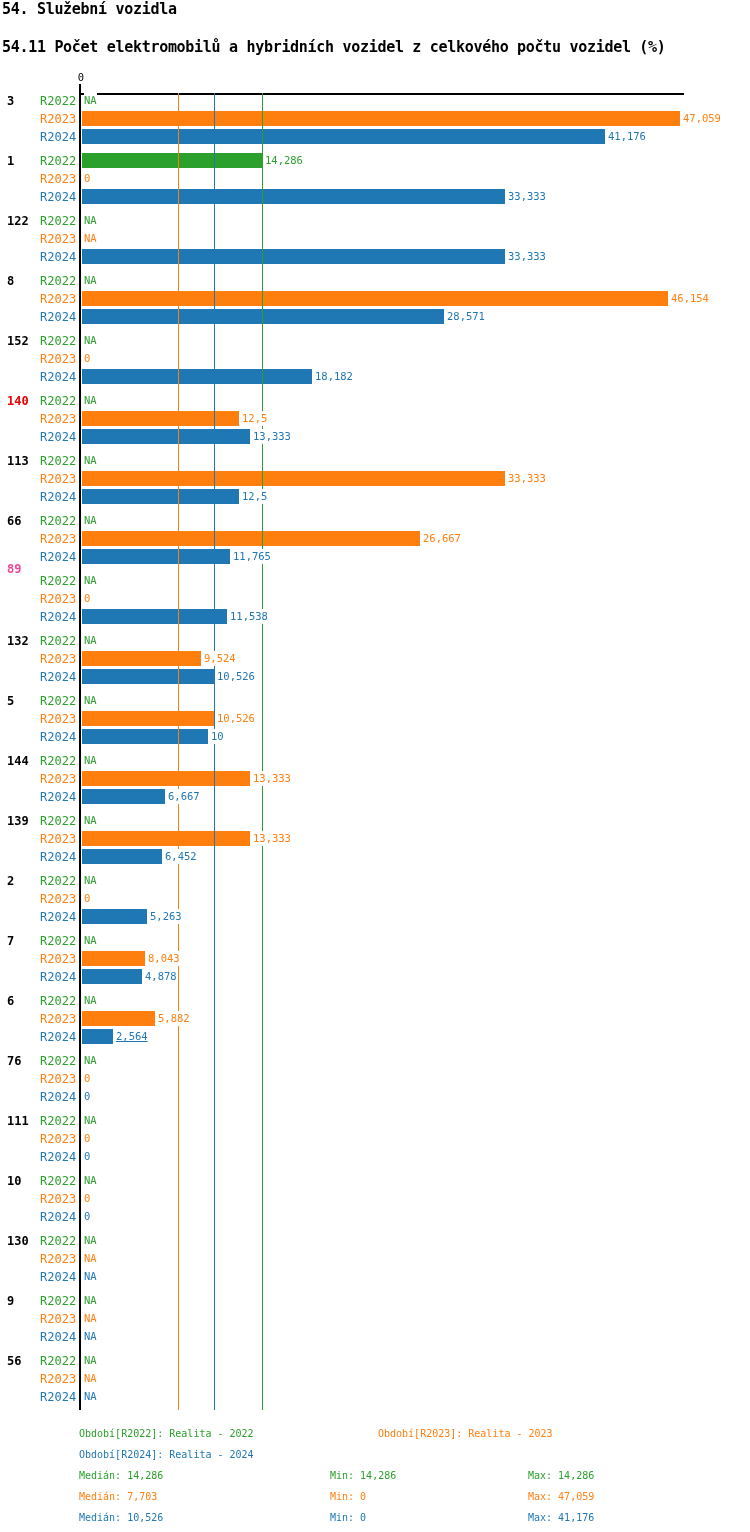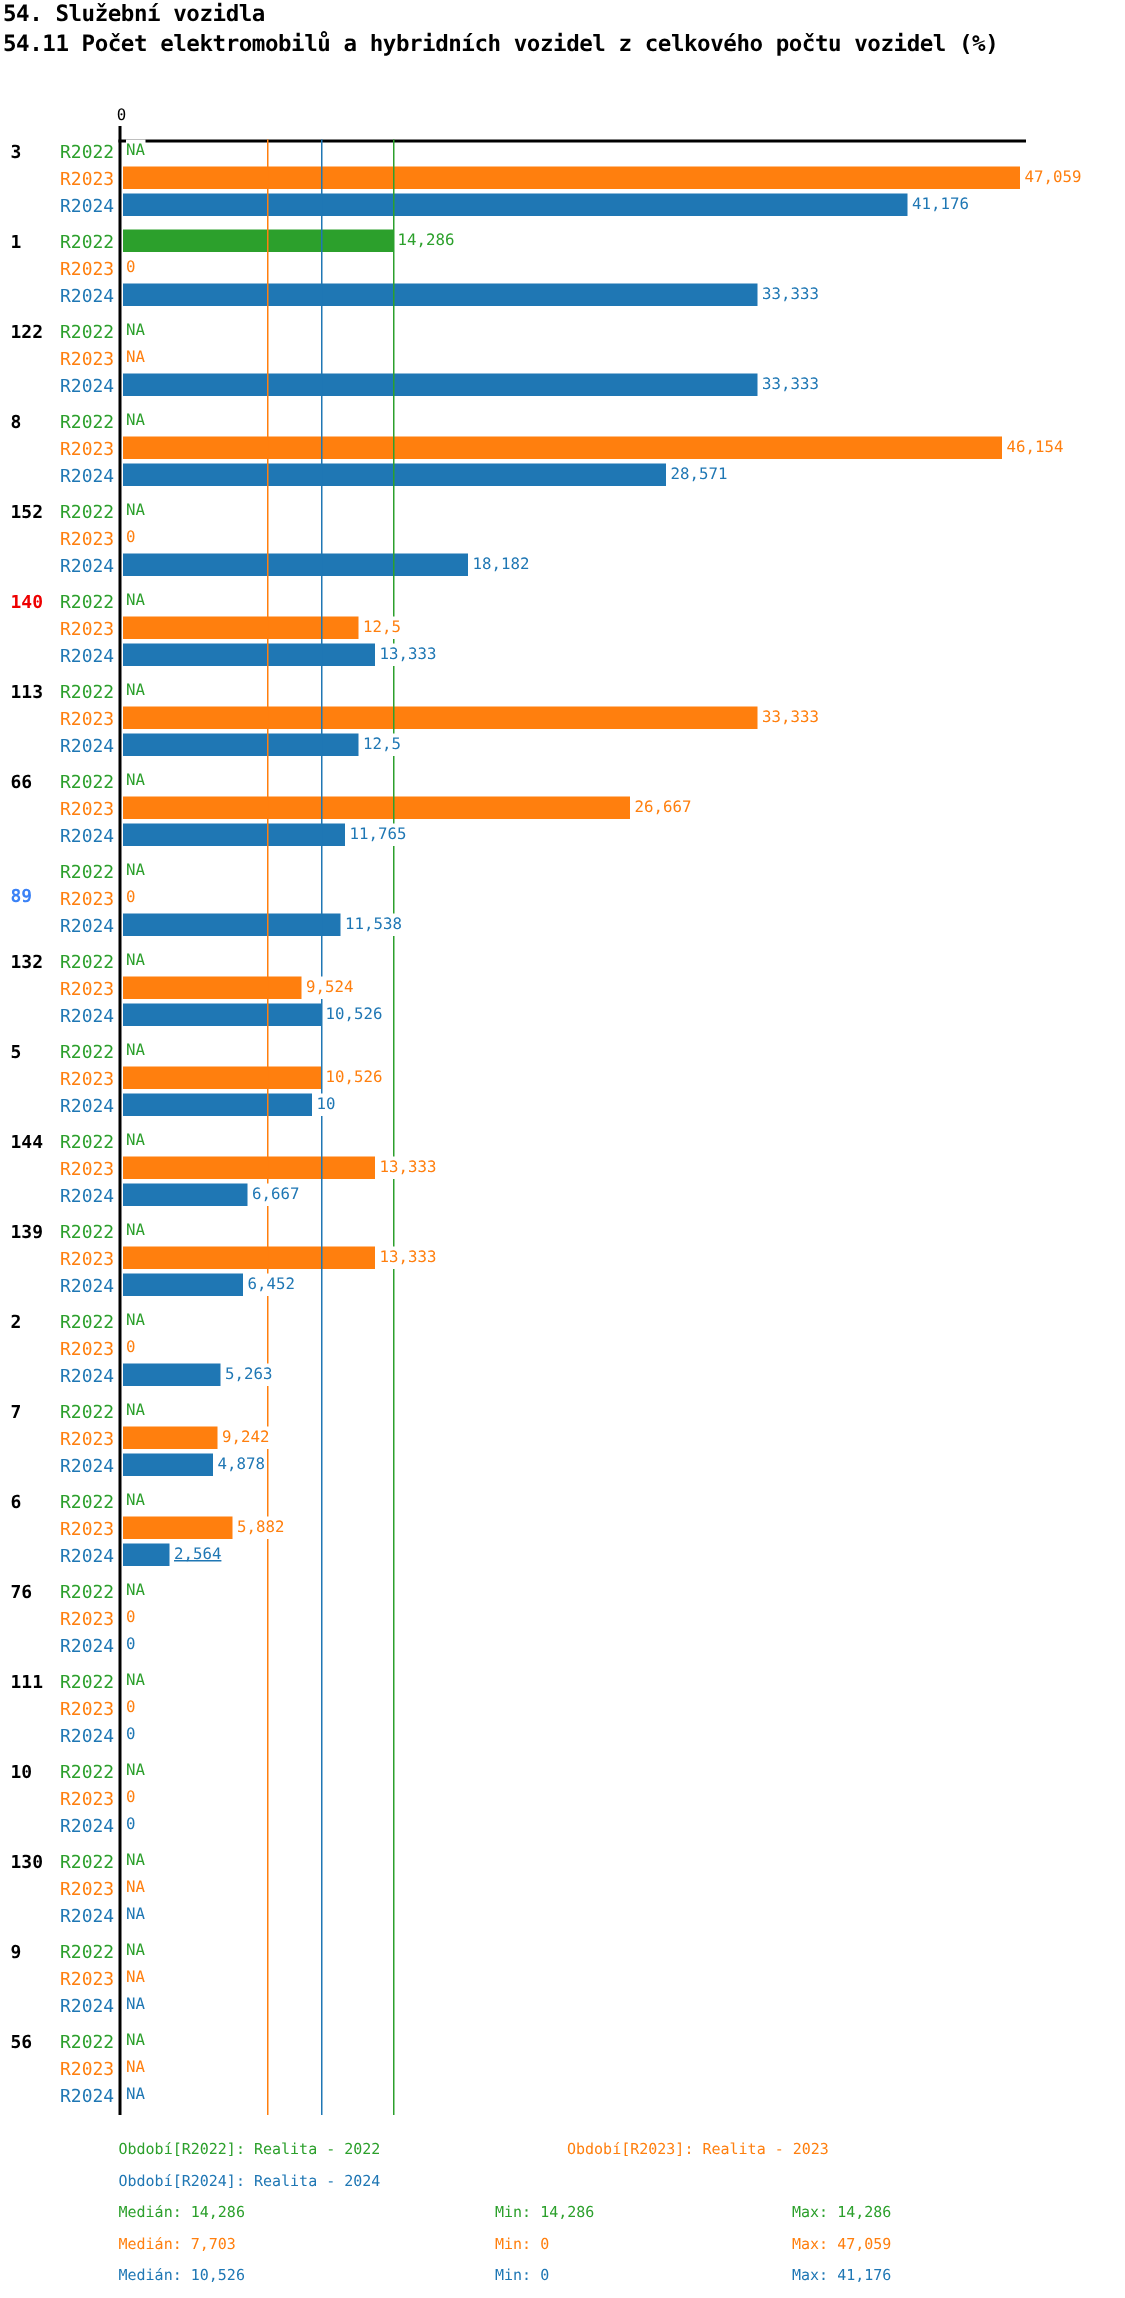--- a/index.html
+++ b/index.html
@@ -1,21 +1,21 @@
 <!DOCTYPE html>
 <html><head>
 <meta charset="utf-8">
 <style>
   html, body { margin: 0; padding: 0; background: #fff; }
   body { font-family: "DejaVu Sans Mono", "Liberation Mono", monospace; color: #000; }
   #page { position: relative; width: 750px; height: 1532px; background: #fff; overflow: hidden; }
 
   .title { position: absolute; left: 2px; font-weight: bold; font-size: 15px; line-height: 15px; white-space: nowrap; letter-spacing: -0.3px; }
   #title1 { top: 2px; }
-  #title2 { top: 22px; }
+  #title2 { top: 40px; }
   #meta { position: absolute; left: 2px; top: 45px; font-size: 9.6px; line-height: 11px; white-space: nowrap; }
 
   #chart { position: absolute; left: 0; top: 0; width: 750px; height: 1532px; }
   .axis { position: absolute; background: #000; z-index: 2; }
   .vline { position: absolute; width: 1px; z-index: 2; }
   .bar { position: absolute; height: 15px; z-index: 1; }
   .gid  { position: absolute; left: 7px;  font-size: 12px; font-weight: bold; line-height: 18px; white-space: nowrap; z-index: 3; }
   .ylab { position: absolute; left: 40px; font-size: 12px; line-height: 18px; white-space: nowrap; z-index: 3; }
   .vlab { position: absolute; font-size: 10.5px; line-height: 15px; white-space: nowrap; background: #fff; z-index: 3; }
   .zero { position: absolute; left: 70px; top: 72px; width: 22px; text-align: center; font-size: 10.5px; line-height: 11px; z-index: 3; }
@@ -100,21 +100,21 @@
       <div class="vlab" style="left: 242px; top: 489px; color: rgb(31, 119, 180);">12,5</div>
       <div class="gid" style="top: 512px; color: rgb(0, 0, 0);">66</div>
       <div class="ylab" style="top: 512px; color: rgb(44, 160, 44);">R2022</div>
       <div class="vlab" style="left: 84px; top: 513px; color: rgb(44, 160, 44);">NA</div>
       <div class="ylab" style="top: 530px; color: rgb(255, 127, 14);">R2023</div>
       <div class="bar" style="left: 82px; top: 531px; width: 338px; background: rgb(255, 127, 14);"></div>
       <div class="vlab" style="left: 423px; top: 531px; color: rgb(255, 127, 14);">26,667</div>
       <div class="ylab" style="top: 548px; color: rgb(31, 119, 180);">R2024</div>
       <div class="bar" style="left: 82px; top: 549px; width: 148px; background: rgb(31, 119, 180);"></div>
       <div class="vlab" style="left: 233px; top: 549px; color: rgb(31, 119, 180);">11,765</div>
-      <div class="gid" style="top: 588px; color: #3b82f6;">89</div>
+      <div class="gid" style="top: 560px; color: #ec4899;">89</div>
       <div class="ylab" style="top: 572px; color: rgb(44, 160, 44);">R2022</div>
       <div class="vlab" style="left: 84px; top: 573px; color: rgb(44, 160, 44);">NA</div>
       <div class="ylab" style="top: 590px; color: rgb(255, 127, 14);">R2023</div>
       <div class="vlab" style="left: 84px; top: 591px; color: rgb(255, 127, 14);">0</div>
       <div class="ylab" style="top: 608px; color: rgb(31, 119, 180);">R2024</div>
       <div class="bar" style="left: 82px; top: 609px; width: 145px; background: rgb(31, 119, 180);"></div>
       <div class="vlab" style="left: 230px; top: 609px; color: rgb(31, 119, 180);">11,538</div>
       <div class="gid" style="top: 632px; color: rgb(0, 0, 0);">132</div>
       <div class="ylab" style="top: 632px; color: rgb(44, 160, 44);">R2022</div>
       <div class="vlab" style="left: 84px; top: 633px; color: rgb(44, 160, 44);">NA</div>
@@ -157,21 +157,21 @@
       <div class="ylab" style="top: 890px; color: rgb(255, 127, 14);">R2023</div>
       <div class="vlab" style="left: 84px; top: 891px; color: rgb(255, 127, 14);">0</div>
       <div class="ylab" style="top: 908px; color: rgb(31, 119, 180);">R2024</div>
       <div class="bar" style="left: 82px; top: 909px; width: 65px; background: rgb(31, 119, 180);"></div>
       <div class="vlab" style="left: 150px; top: 909px; color: rgb(31, 119, 180);">5,263</div>
       <div class="gid" style="top: 932px; color: rgb(0, 0, 0);">7</div>
       <div class="ylab" style="top: 932px; color: rgb(44, 160, 44);">R2022</div>
       <div class="vlab" style="left: 84px; top: 933px; color: rgb(44, 160, 44);">NA</div>
       <div class="ylab" style="top: 950px; color: rgb(255, 127, 14);">R2023</div>
       <div class="bar" style="left: 82px; top: 951px; width: 63px; background: rgb(255, 127, 14);"></div>
-      <div class="vlab" style="left: 148px; top: 951px; color: rgb(255, 127, 14);">9,242</div>
+      <div class="vlab" style="left: 148px; top: 951px; color: rgb(255, 127, 14);">8,043</div>
       <div class="ylab" style="top: 968px; color: rgb(31, 119, 180);">R2024</div>
       <div class="bar" style="left: 82px; top: 969px; width: 60px; background: rgb(31, 119, 180);"></div>
       <div class="vlab" style="left: 145px; top: 969px; color: rgb(31, 119, 180);">4,878</div>
       <div class="gid" style="top: 992px; color: rgb(0, 0, 0);">6</div>
       <div class="ylab" style="top: 992px; color: rgb(44, 160, 44);">R2022</div>
       <div class="vlab" style="left: 84px; top: 993px; color: rgb(44, 160, 44);">NA</div>
       <div class="ylab" style="top: 1010px; color: rgb(255, 127, 14);">R2023</div>
       <div class="bar" style="left: 82px; top: 1011px; width: 73px; background: rgb(255, 127, 14);"></div>
       <div class="vlab" style="left: 158px; top: 1011px; color: rgb(255, 127, 14);">5,882</div>
       <div class="ylab" style="top: 1028px; color: rgb(31, 119, 180);">R2024</div>

